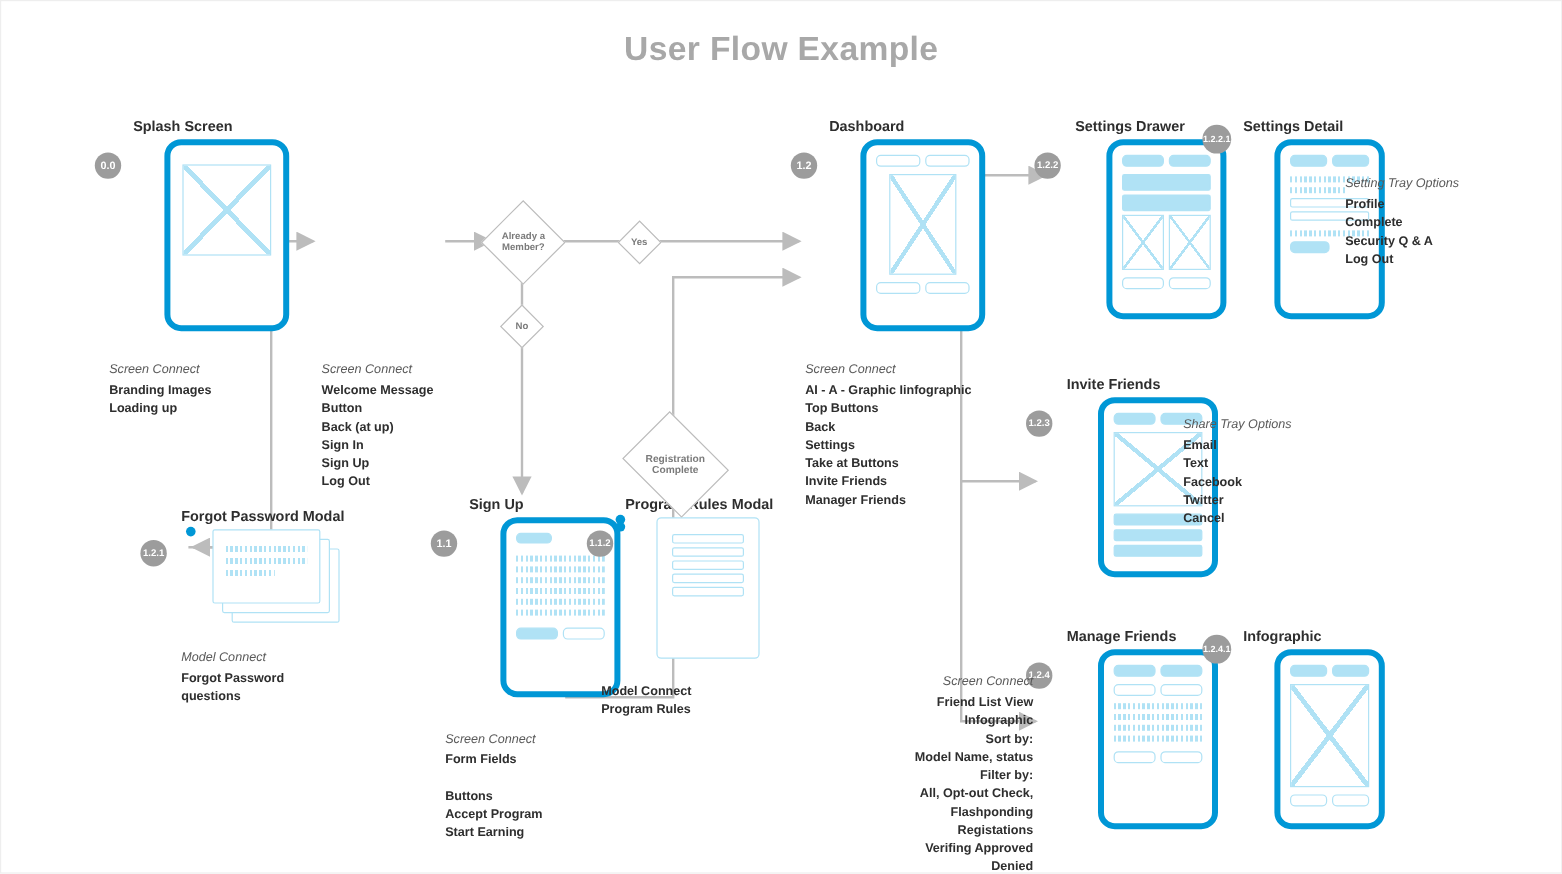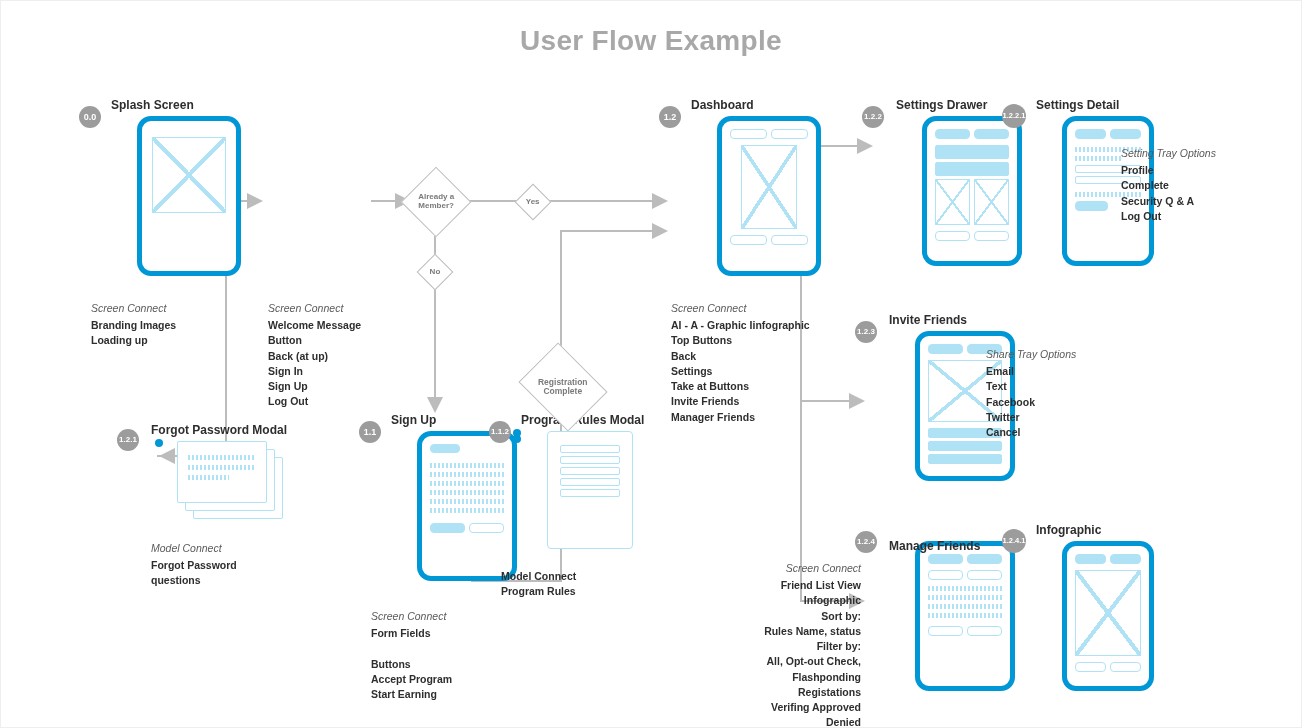--- a/index.html
+++ b/index.html
@@ -44,21 +44,21 @@
     white-space:nowrap;
   }
   .badge{
     position:absolute;
     background:var(--badge);color:#fff;
     border-radius:50%;
     font-size:9px;font-weight:700;
     display:flex;align-items:center;justify-content:center;
     text-align:center;line-height:1;
   }
-  .badge-md{width:22px;height:22px;}
+  .badge-md{width:22px;height:22px;margin-top:21px;}
   .badge-lg{width:24px;height:24px;}
   .dot{
     width:8px;height:8px;border-radius:50%;
     background:var(--blue);position:absolute;
   }
   .desc{
     position:absolute;
     font-size:10.5px;
     color:var(--text);
     line-height:1.45;
@@ -360,21 +360,21 @@
   <div class="desc" style="left:985px;top:346px;width:150px;">
     <div class="i">Share Tray Options</div>
     <b>Email</b><br>
     <b>Text</b><br>
     <b>Facebook</b><br>
     <b>Twitter</b><br>
     <b>Cancel</b>
   </div>
 
   <div class="node" style="left:868px;top:540px;">
-    <div class="screen-label" style="left:20px;top:-18px;margin-top:16px;">Manage Friends</div>
+    <div class="screen-label" style="left:20px;top:-18px;">Manage Friends</div>
     <div class="badge badge-md" style="left:-14px;top:-10px;font-size:8px;">1.2.4</div>
     <div class="phone phone-md">
       <div class="wf" style="padding:4px;">
         <div class="w-row">
             <div class="w-btn w-fill"></div>
             <div class="w-btn w-fill"></div>
           </div>
         <div class="w-row" style="margin-top:6px;">
             <div class="w-btn"></div>
             <div class="w-btn"></div>
@@ -388,21 +388,21 @@
             <div class="w-btn"></div>
           </div>
       </div>
     </div>
   </div>
   <div class="desc" style="left:740px;top:560px;width:120px;text-align:right;">
     <div class="i">Screen Connect</div>
     <b>Friend List View</b><br>
     <b>Infographic</b><br>
     <b>Sort by:</b><br>
-    <b>Rules Name, status</b><br>
+    <b>Model Name, status</b><br>
     <b>Filter by:</b><br>
     <b>All, Opt-out Check,</b><br>
     <b>Flashponding  Registations</b><br>
     <b>Verifing Approved Denied</b>
   </div>
 
   <div class="node" style="left:1015px;top:540px;">
     <div class="screen-label" style="left:20px;top:-18px;">Infographic</div>
     <div class="badge badge-lg" style="left:-14px;top:-12px;font-size:7.5px;">1.2.4.1</div>
     <div class="phone phone-sm">

